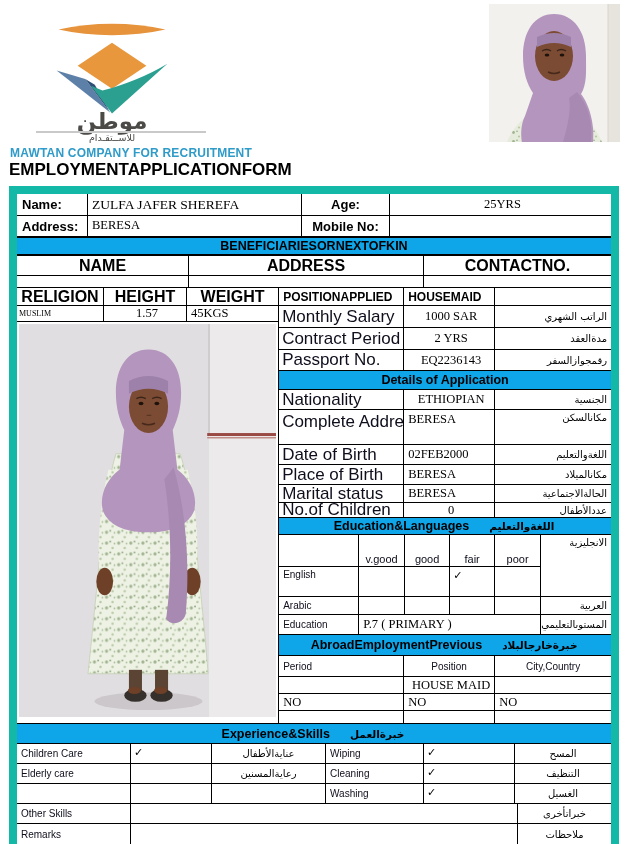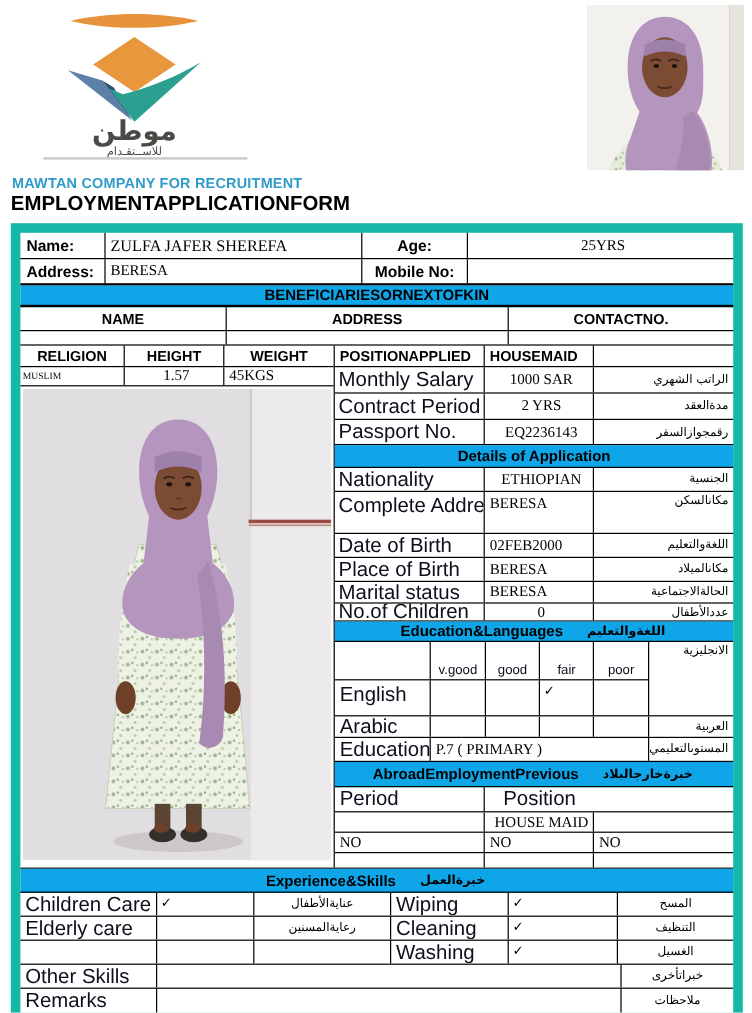--- a/index.html
+++ b/index.html
@@ -1,21 +1,21 @@
 <!DOCTYPE html>
 <html><head>
 <meta charset="utf-8">
 <style>
   * { margin:0; padding:0; box-sizing:border-box; }
   html,body { background:#fff; }
   body { width:627px; height:844px; font-family:"Liberation Sans",sans-serif; color:#000; }
   #page { position:relative; width:627px; height:844px; background:#fff; overflow:hidden; }
 
   
-  .logo { position:absolute; left:36px; top:6px; width:152px; height:126px; }
+  .logo { position:absolute; left:36px; top:18px; width:152px; height:126px; }
   .logo svg { width:100%; height:100%; }
   .logo-line { position:absolute; left:36px; top:131px; width:170px; height:2px; background:#C9C9C9; }
   .headshot { position:absolute; left:489px; top:4px; width:131px; height:138px; }
   .headshot svg { width:100%; height:100%; }
   .company { position:absolute; left:10px; top:146px; font-weight:bold; font-size:12px; color:#2E9BC9; letter-spacing:.2px; }
   .title { position:absolute; left:9px; top:160px; font-weight:bold; font-size:17px; color:#000; }
 
   
   .form { position:absolute; left:9px; top:186px; width:610px; border:8px solid #14b8a6; background:#fff; }
   .r { display:flex; }
@@ -28,22 +28,22 @@
   .h12{height:12px}.h16{height:16px}.h17{height:17px}.h18{height:18px}.h19{height:19px}
   .h20{height:20px}.h21{height:21px}.h22{height:22px}.h29{height:29px}.h32{height:32px}
   .h35{height:35px}.h15{height:15px}.h62{height:62px}
   .w45{width:45px}.w46{width:46px}.w71{width:71px}.w80{width:80px}.w81{width:81px}
   .w83{width:83px}.w87{width:87px}.w88{width:88px}.w91{width:91px}.w98{width:98px}
   .w114{width:114px}.w125{width:125px}.w172{width:172px}.w182{width:182px}.w214{width:214px}
   .w235{width:235px}.w387{width:387px}
 
   .labb { font-weight:bold; font-size:13px; padding-left:5px; }
   .lab  { font-size:17px; color:#0E0E1C; padding-left:3px; }
-  .lab12{ font-size:17px; color:#0E0E1C; padding-left:4px; }
-  .hdr  { font-weight:bold; font-size:12px; justify-content:center; }
+  .lab12{ font-size:10px; color:#0E0E1C; padding-left:4px; }
+  .hdr  { font-weight:bold; font-size:16px; justify-content:center; }
   .hdrL { font-weight:bold; font-size:12px; padding-left:4px; }
   .ctr  { justify-content:center; padding-left:0; }
   .ser  { font-family:"Liberation Serif",serif; font-size:12.5px; padding-left:4px; }
   .serB { font-family:"Liberation Serif",serif; font-size:13.5px; padding-left:4px; }
   .tiny { font-family:"Liberation Serif",serif; font-size:8px; padding-left:2px; }
   .ar   { font-family:"DejaVu Sans",sans-serif; font-size:10px; direction:rtl; padding-right:4px; justify-content:flex-start; }
   .arc  { font-family:"DejaVu Sans",sans-serif; font-size:10px; direction:rtl; justify-content:center; padding-right:0; }
   .chk  { font-size:11px; padding-left:3px; }
   .band { background:#0ea5e9; justify-content:center; font-weight:bold; font-size:12.5px; display:flex; align-items:center; }
   .band .aright { font-family:"DejaVu Sans",sans-serif; font-size:10.5px; font-weight:bold; direction:rtl; margin-right:2px;padding-left:20px; }
@@ -285,20 +285,21 @@
           <div class="c flex1 ar">المستوىالتعليمي</div>
         </div>
 
         <div class="r band bb h21">
           <span>AbroadEmploymentPrevious</span>
           <span class="aright">خبرةخارجالبلاد</span>
         </div>
         <div class="r bb h21">
           <div class="c w125 lab12">Period</div>
           <div class="c w91 lab12 ctr">Position</div>
+          <div class="c flex1 lab12 ctr">City,Country</div>
         </div>
         <div class="r bb h17">
           <div class="c w125 ser"></div>
           <div class="c w91 ser ctr">HOUSE MAID</div>
           <div class="c flex1 ser"></div>
         </div>
         <div class="r bb h17">
           <div class="c w125 ser">NO</div>
           <div class="c w91 ser">NO</div>
           <div class="c flex1 ser">NO</div>

